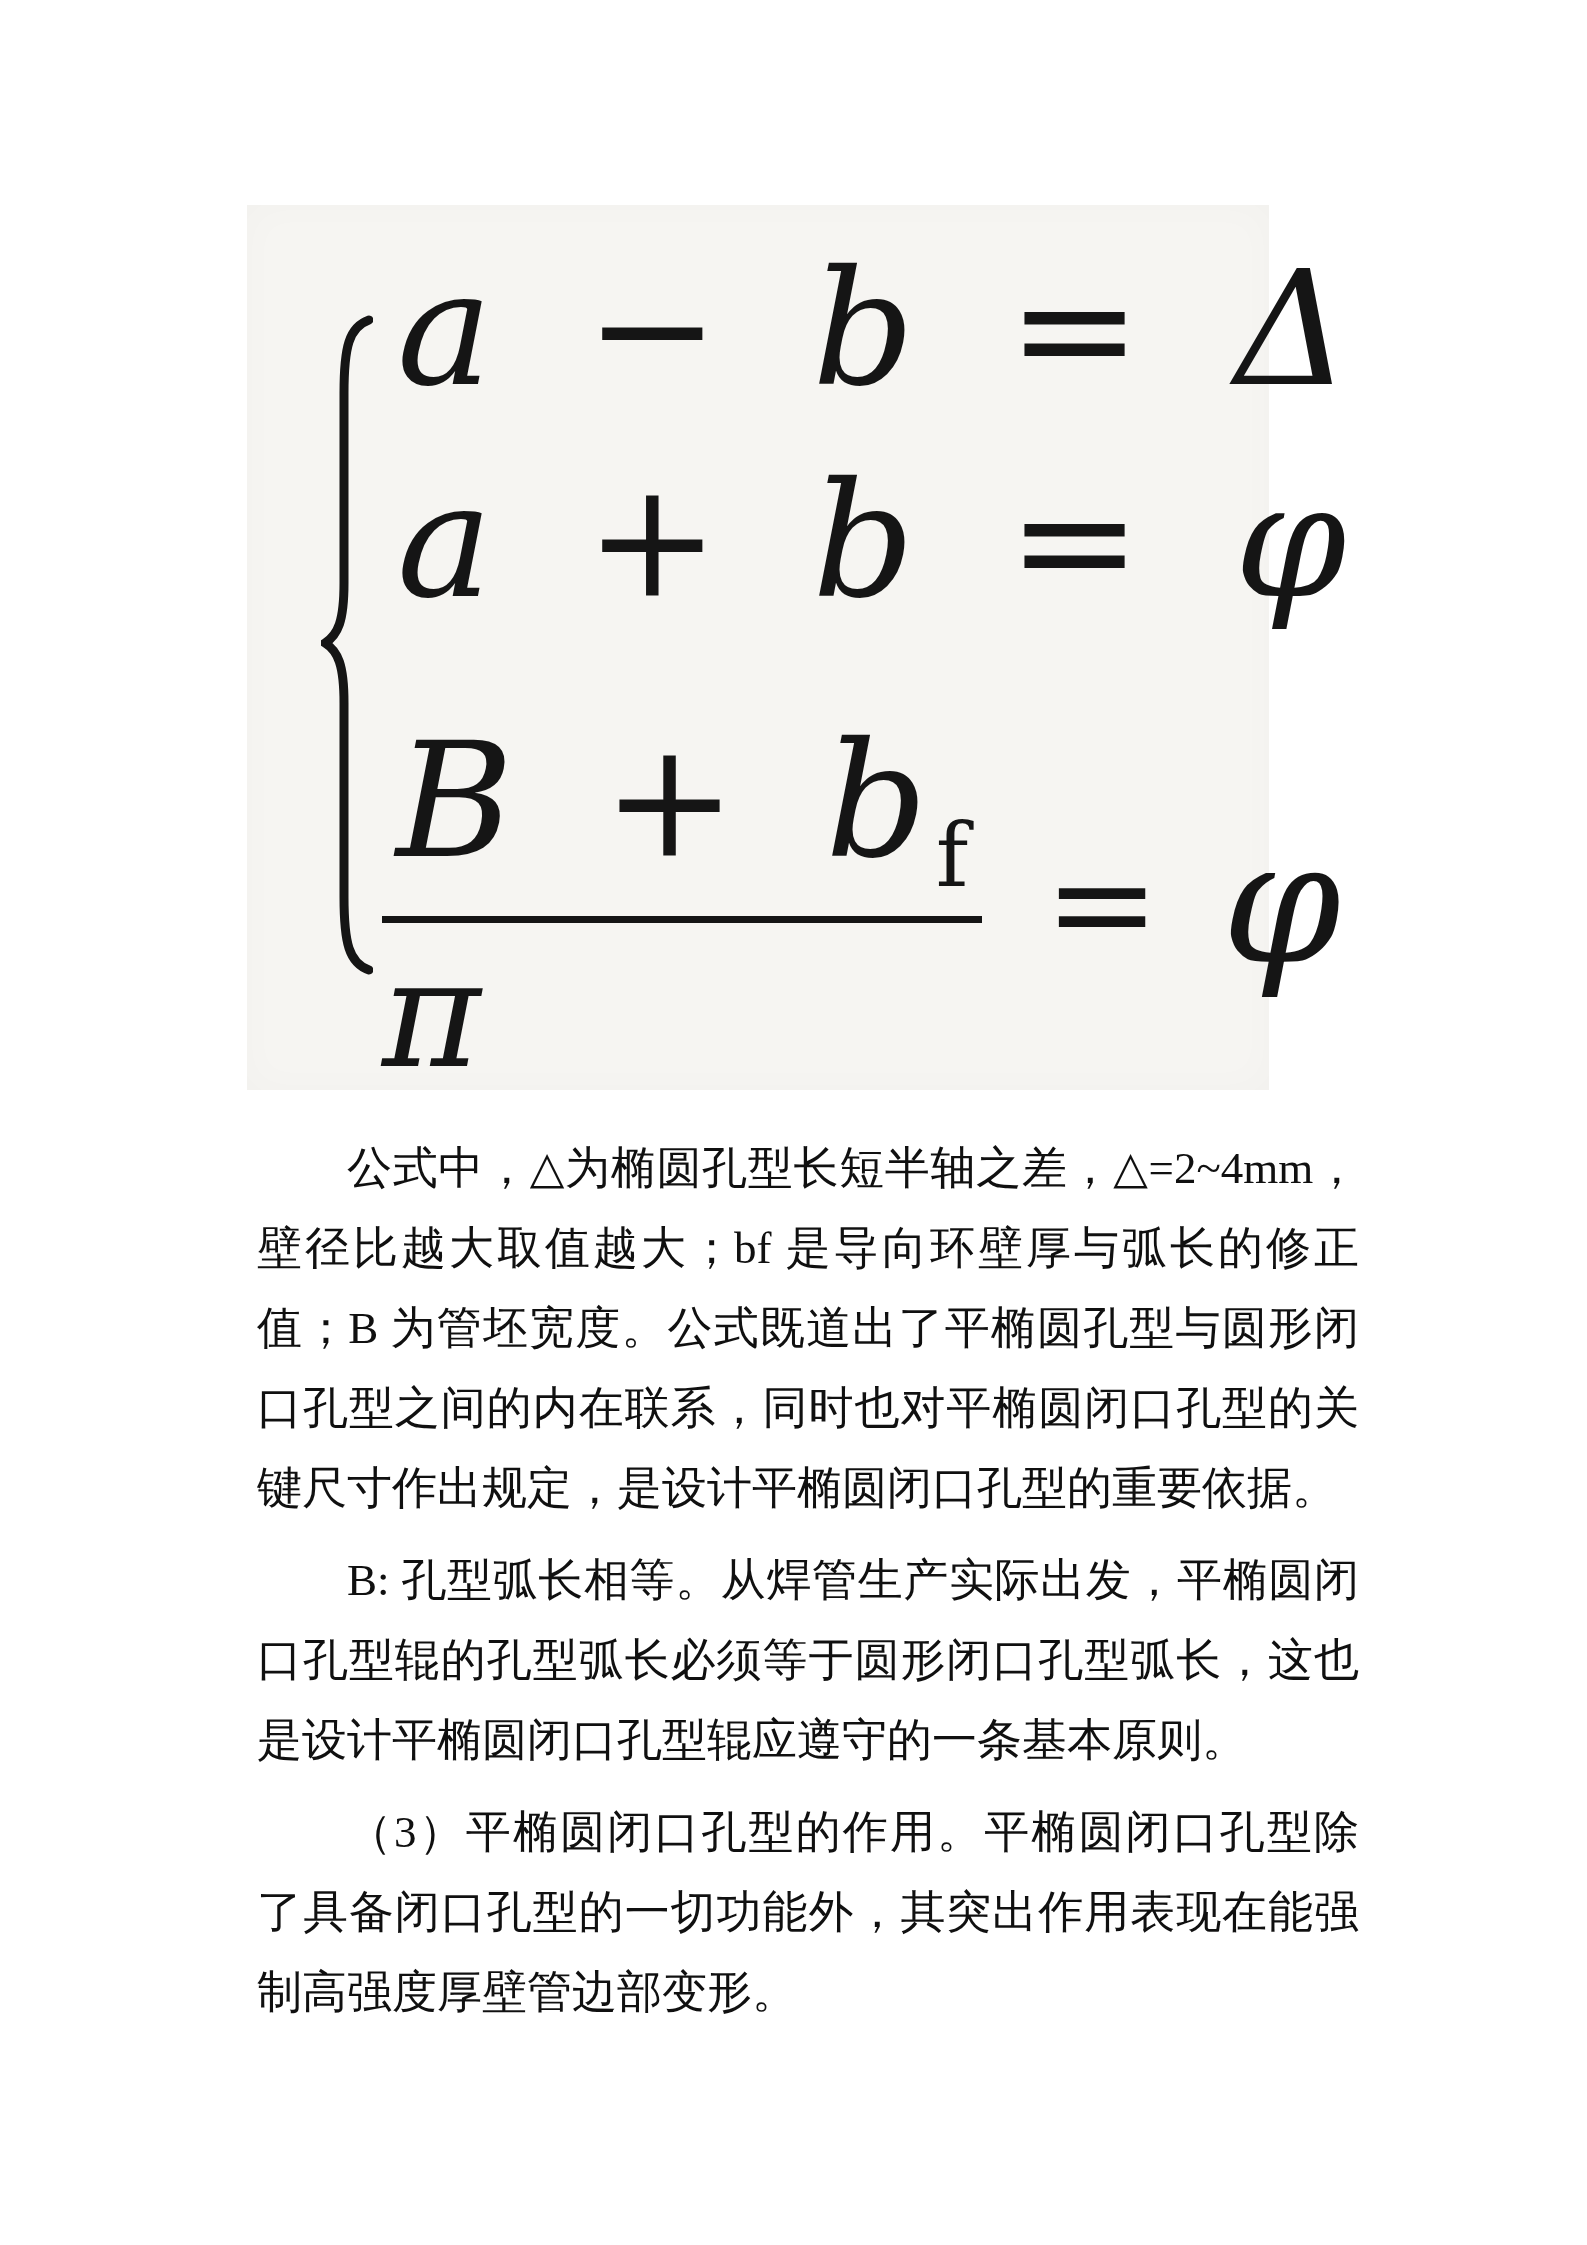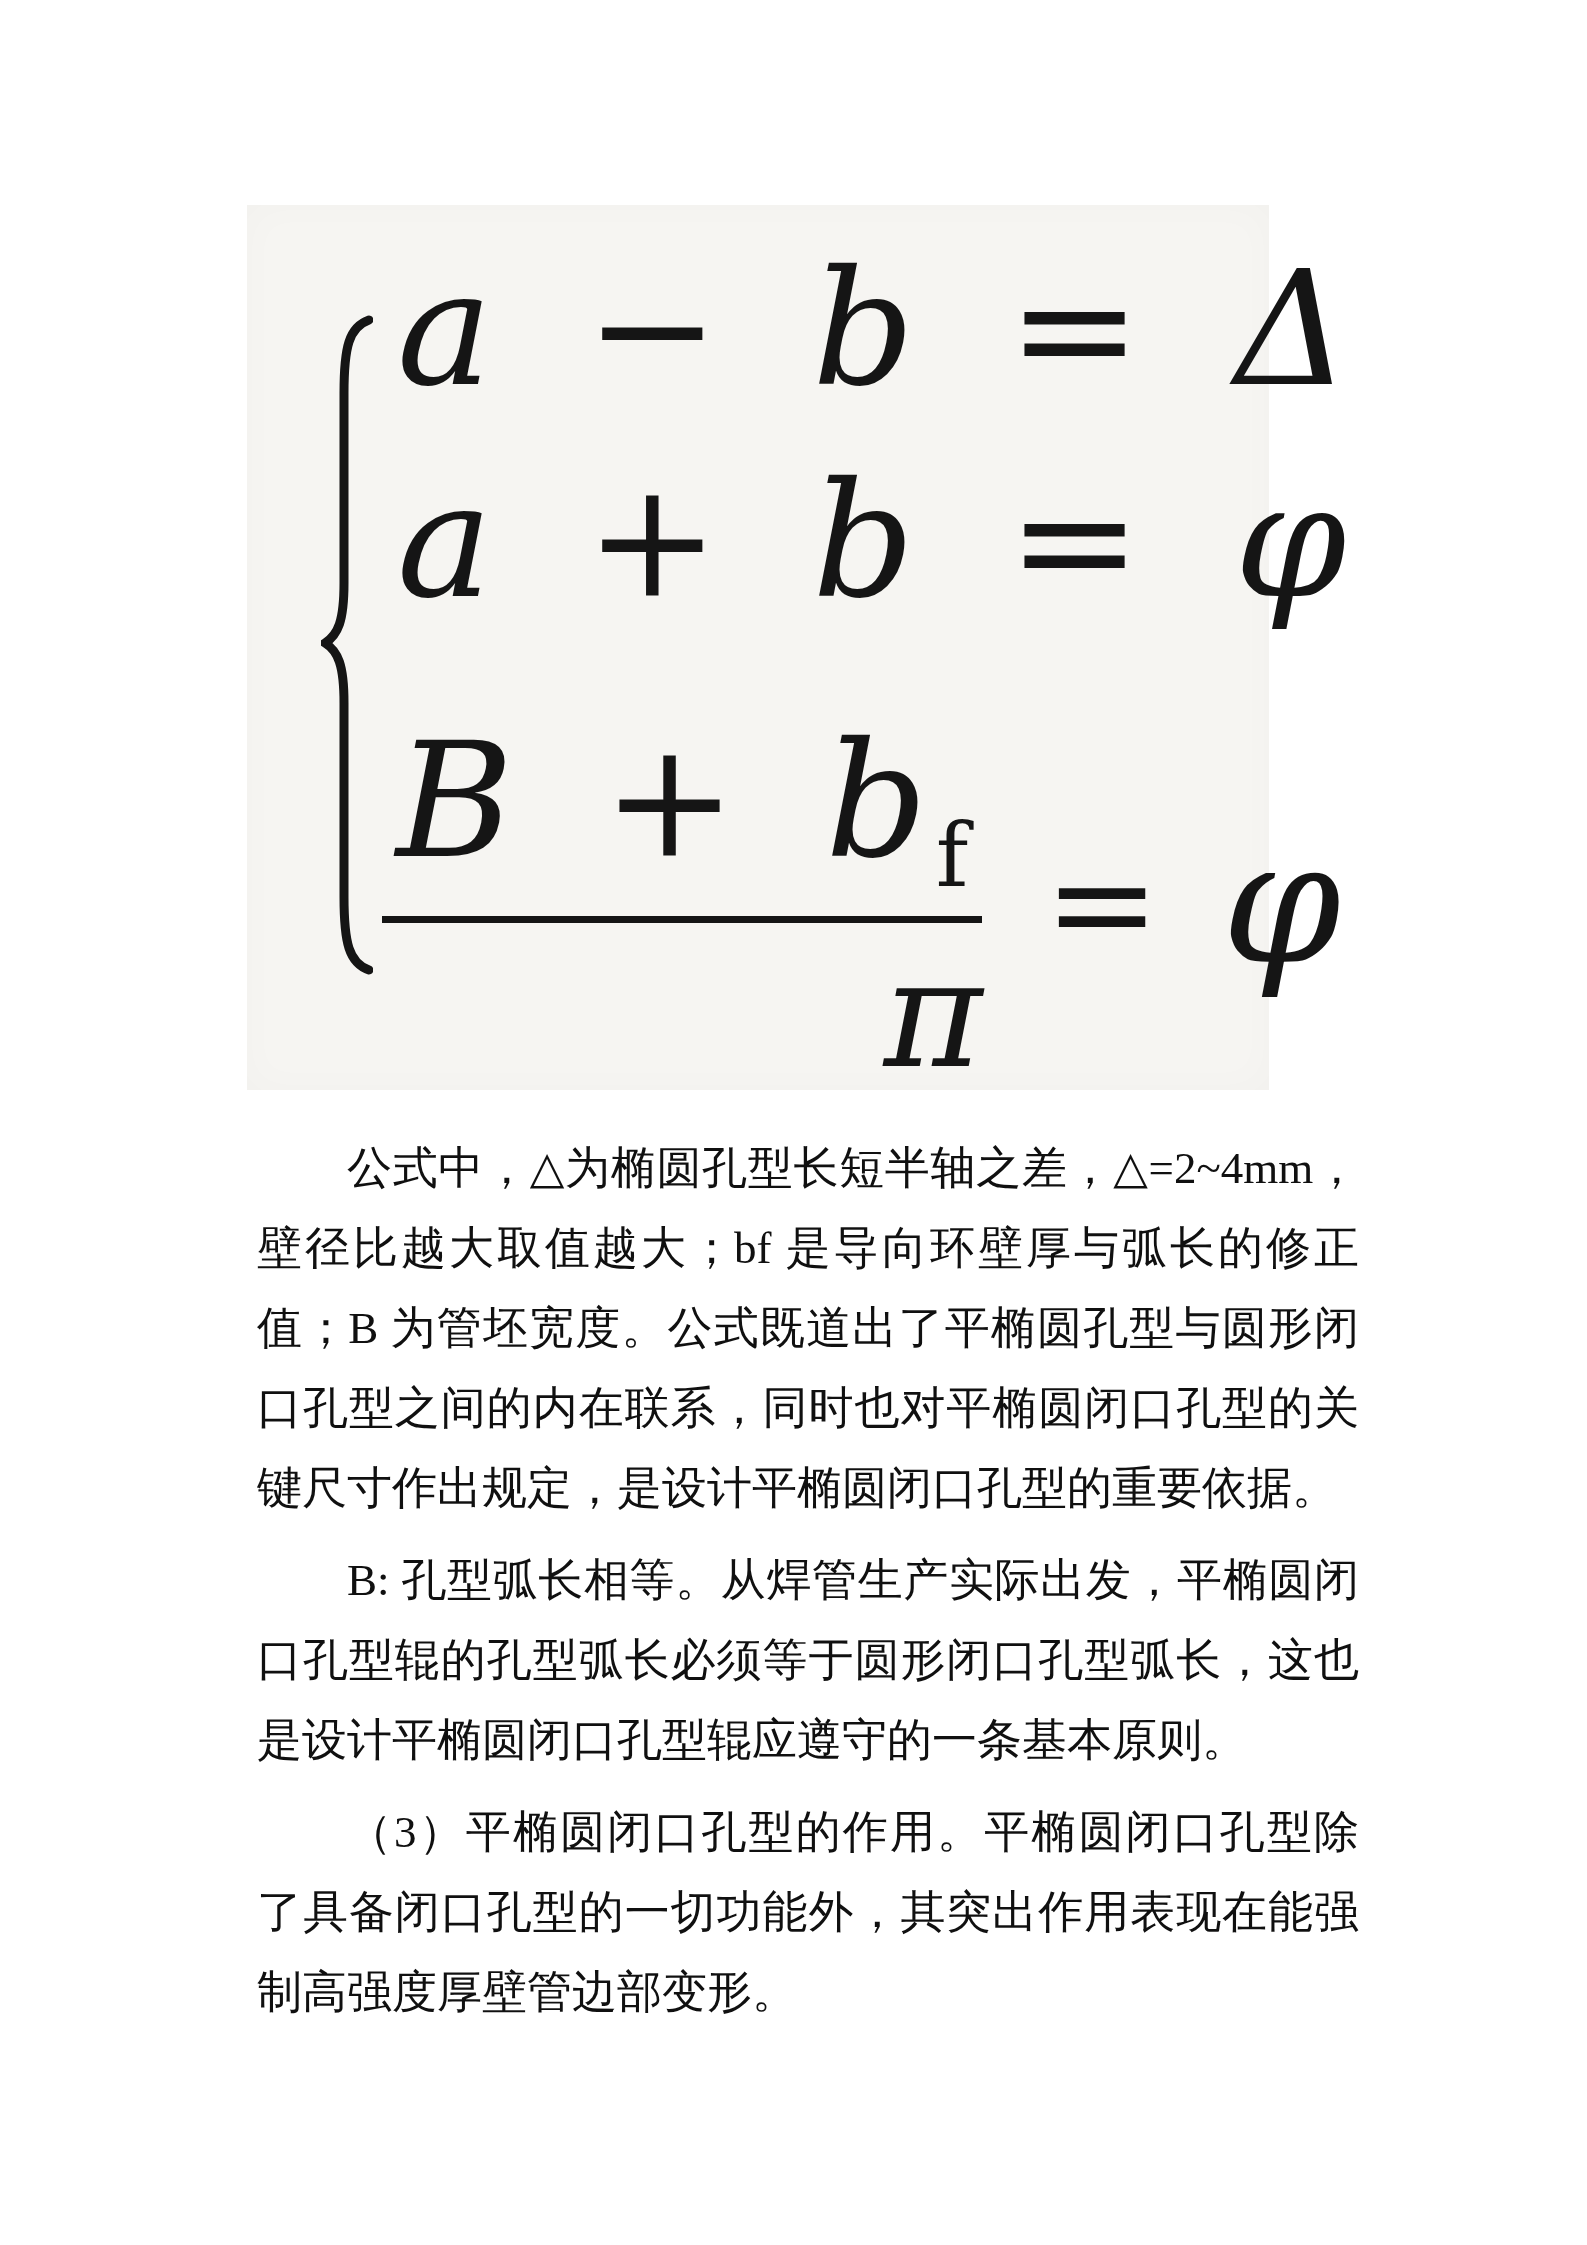--- a/index.html
+++ b/index.html
@@ -48,21 +48,21 @@
     position: absolute;
     left: 135px;
     top: 512px;
     display: flex;
     align-items: center;
     gap: 62px;
     font-family: "DejaVu Serif", "Liberation Serif", serif;
     font-style: italic;
     color: #151515;
   }
-  .frac { text-align: right; }
+  .frac { text-align: left; }
   .frac-num {
     font-size: 160px;
     line-height: 1.05;
     word-spacing: 38px;
     white-space: nowrap;
     padding: 0 14px 14px 14px;
     border-bottom: 7px solid #151515;
   }
   .frac-num .sub {
     font-size: 88px;

